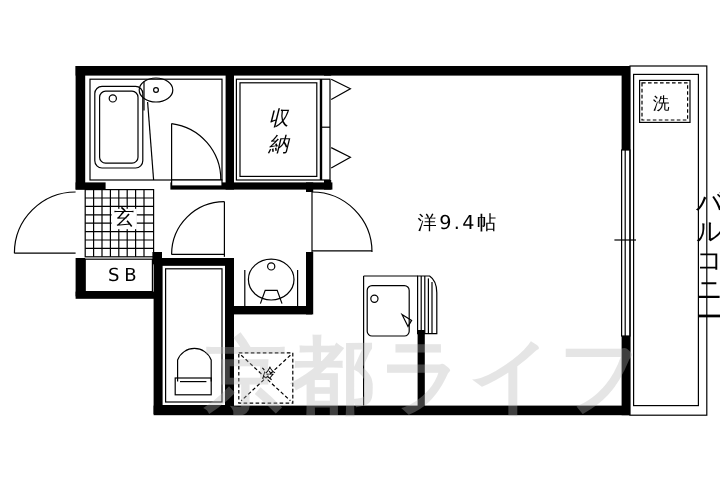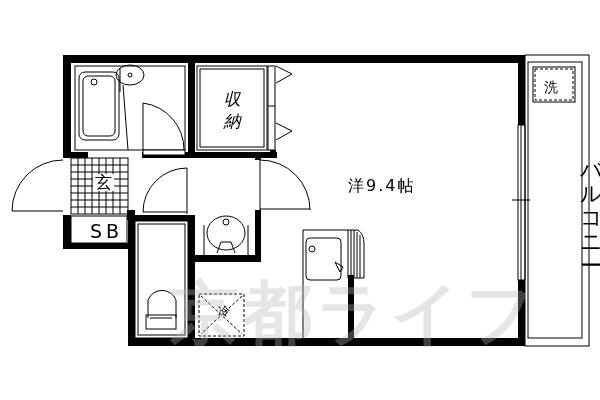--- a/index.html
+++ b/index.html
@@ -2,21 +2,21 @@
 <html><head>
 <meta charset="utf-8">
 <style>
   html, body { margin:0; padding:0; background:#ffffff; }
   body { width:600px; height:400px; position:relative; overflow:hidden; font-family:"DejaVu Sans", sans-serif; }
   #plan { position:absolute; left:0; top:0; width:600px; height:400px; }
   .lbl { position:absolute; color:#000; white-space:nowrap; line-height:1; }
   .room-main { font-size:16px; left:348px; top:178px; letter-spacing:2px; }
   .room-storage { font-size:17px; left:221px; top:88px; width:22px; text-align:center; white-space:normal; line-height:22px;font-style:italic; }
   .room-entry { font-size:17px; left:93px; top:174px; background:#fff; padding:0 2px; }
-  .room-sb { font-size:19px; left:90px; top:222px; letter-spacing:4px; }
+  .room-sb { font-size:15px; left:90px; top:222px; letter-spacing:4px; }
   .room-balcony { font-size:22px; left:546px; top:158px; width:20px; white-space:normal; line-height:24px; text-align:right;margin-left:34px; }
   .mark-wash { font-size:14px; left:544px; top:80px; }
   .mark-fridge { font-size:12px; left:218px; top:305px; }
   .watermark { position:absolute; left:170px; top:268px; font-size:69px; font-weight:bold; color:rgba(180,180,180,0.35); letter-spacing:4px; font-family:"DejaVu Sans", sans-serif;text-align:right; }
 </style>
 </head>
 <body>
 
 <svg id="plan" width="600" height="400" viewBox="0 0 600 400" xmlns="http://www.w3.org/2000/svg">
   <g fill="#000">

